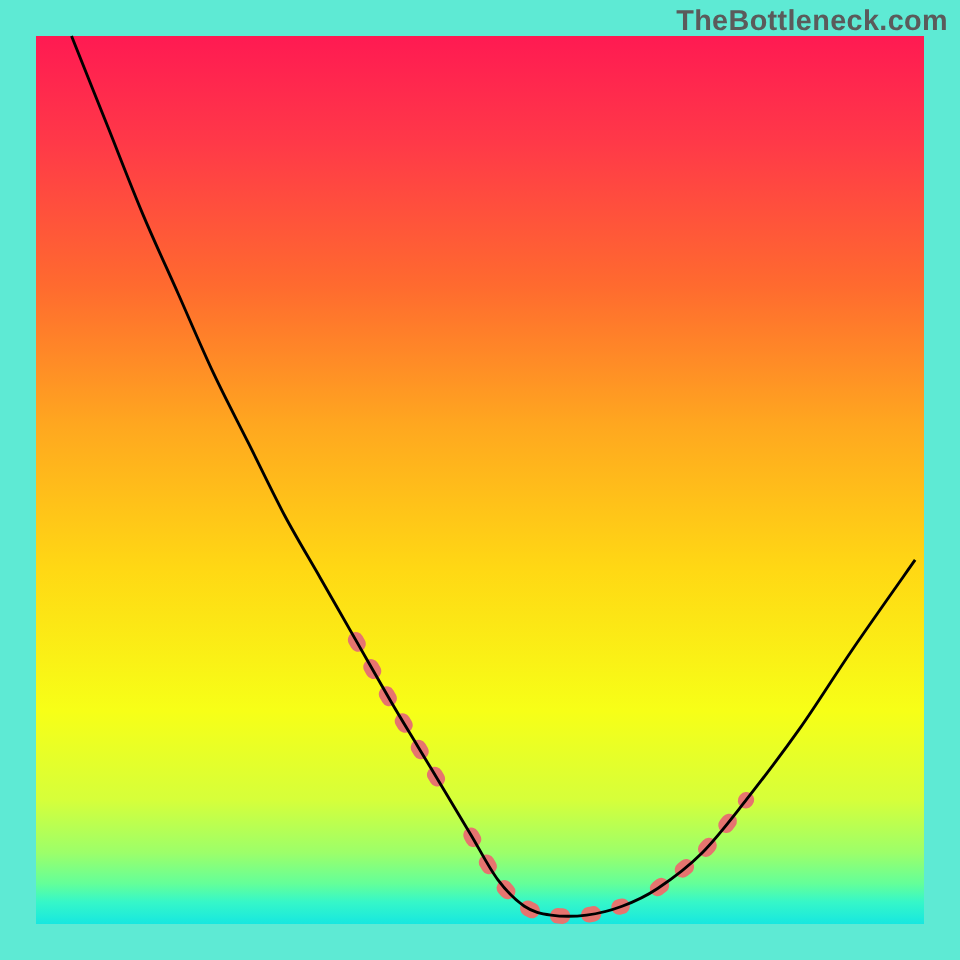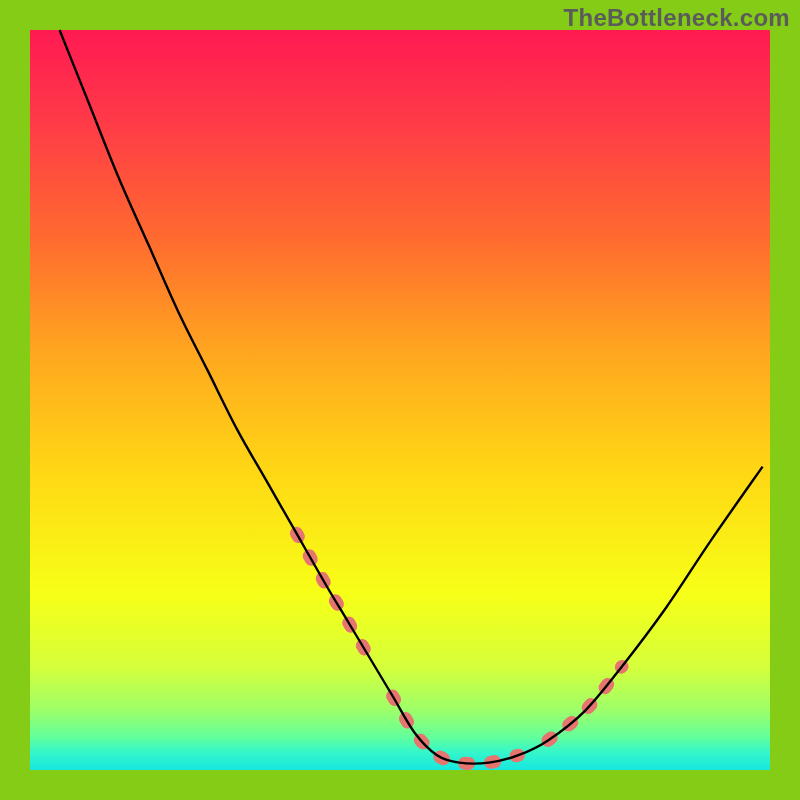--- a/index.html
+++ b/index.html
@@ -8,21 +8,21 @@
     width: 800px;
     height: 800px;
     overflow: hidden;
     background: #000;
     font-family: Arial, Helvetica, sans-serif;
   }
   .frame {
     position: relative;
     width: 800px;
     height: 800px;
-    background: #84cc16;
+    background: #5eead4;
   }
   .watermark {
     position: absolute;
     top: 4px;
     right: 10px;
     color: #5b5b5b;
     font-size: 24px;
     font-weight: 600;
     letter-spacing: 0.3px;
     z-index: 20;

